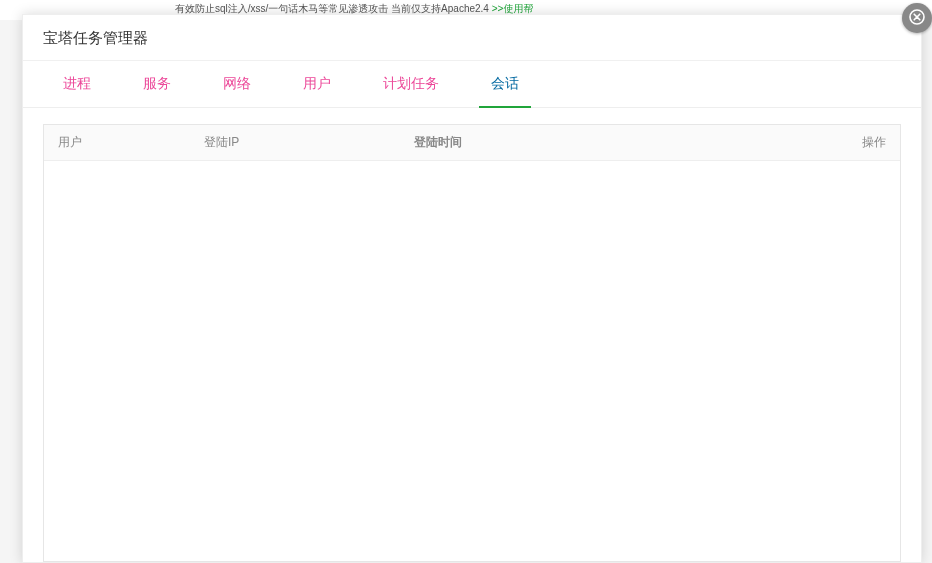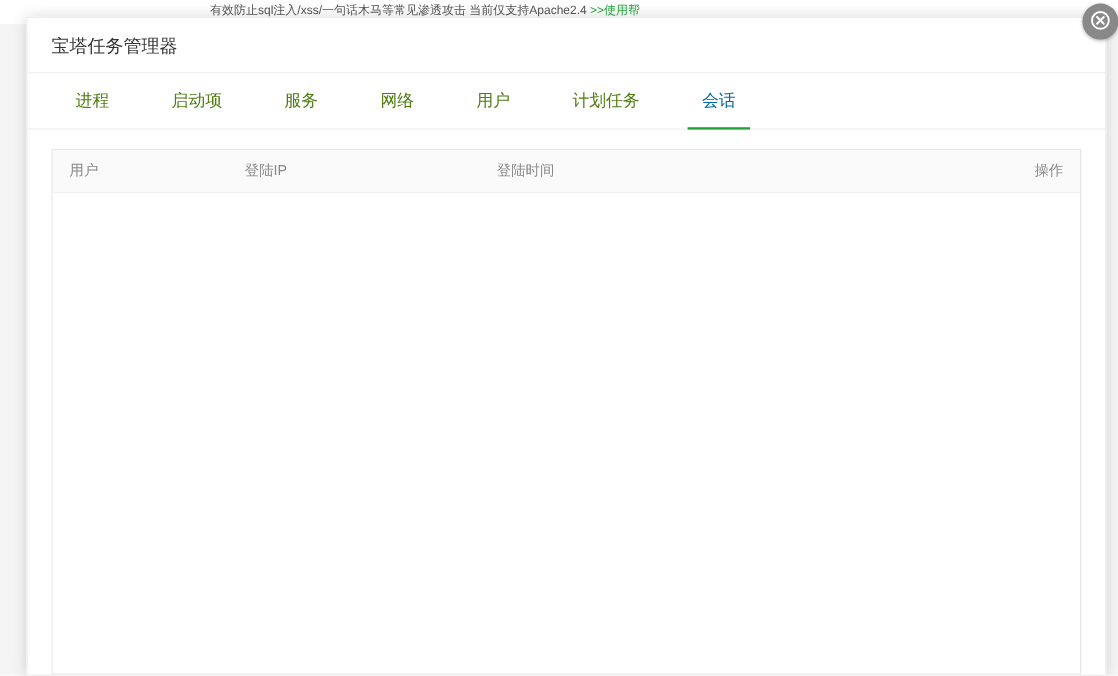--- a/index.html
+++ b/index.html
@@ -70,21 +70,21 @@
     }
     .tabs {
       display: flex;
       padding: 0 20px;
       border-bottom: 1px solid #eee;
       gap: 0;
     }
     .tab {
       padding: 14px 20px 14px 20px;
       font-size: 14px;
-      color: #4d7c0f;
+      color: #ec4899;
       cursor: pointer;
       position: relative;
       margin-right: 12px;
     }
     .tab.active {
       color: #0369a1;
       font-weight: 400;
     }
     .tab.active::after {
       content: "";
@@ -110,21 +110,21 @@
       background: #fafafa;
       border-bottom: 1px solid #eee;
       height: 36px;
       align-items: center;
       color: #888;
       font-size: 12px;
     }
     .col-user { width: 160px; padding-left: 14px; }
     .col-pts { width: 155px; }
     .col-ip { width: 210px; }
-    .col-time { flex: 1; }
+    .col-time { flex: 1; font-weight: bold; }
     .col-op { width: 80px; text-align: right; padding-right: 14px; }
     .table-body {
       background: #fff;
       height: calc(100% - 36px);
     }
   </style>
 </head>
 <body>
 
 <div class="backdrop">
@@ -138,21 +138,20 @@
         <path d="M5.2 5.2 L10.8 10.8 M10.8 5.2 L5.2 10.8" stroke="#fff" stroke-width="1.6" stroke-linecap="round"></path>
       </svg>
   </span>
 </div>
 
 <div class="modal">
   <div class="modal-header">宝塔任务管理器</div>
 
   <div class="tabs">
     <div class="tab">进程</div>
-    <div class="tab">启动项</div>
     <div class="tab">服务</div>
     <div class="tab">网络</div>
     <div class="tab">用户</div>
     <div class="tab">计划任务</div>
     <div class="tab active">会话</div>
   </div>
 
   <div class="modal-body">
     <div class="table-wrap">
       <div class="table-header">

